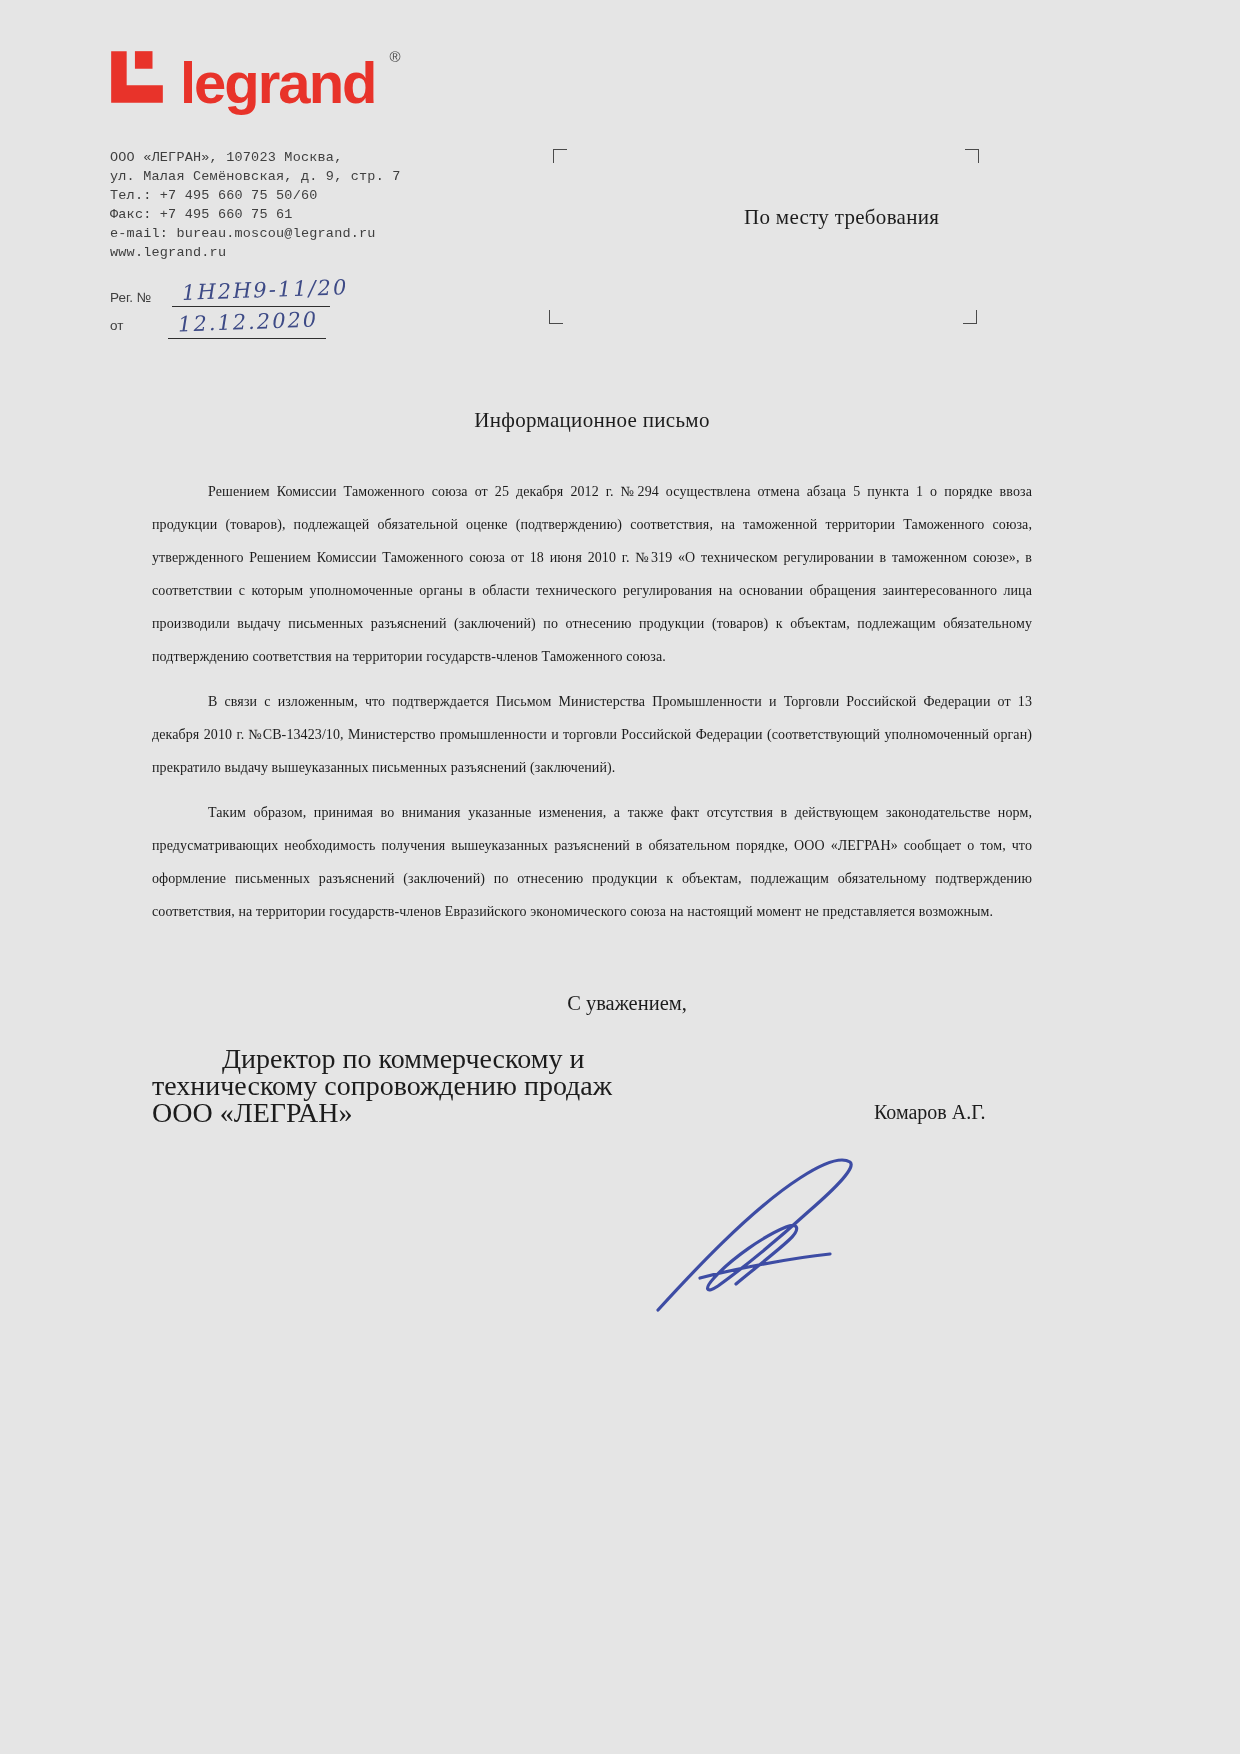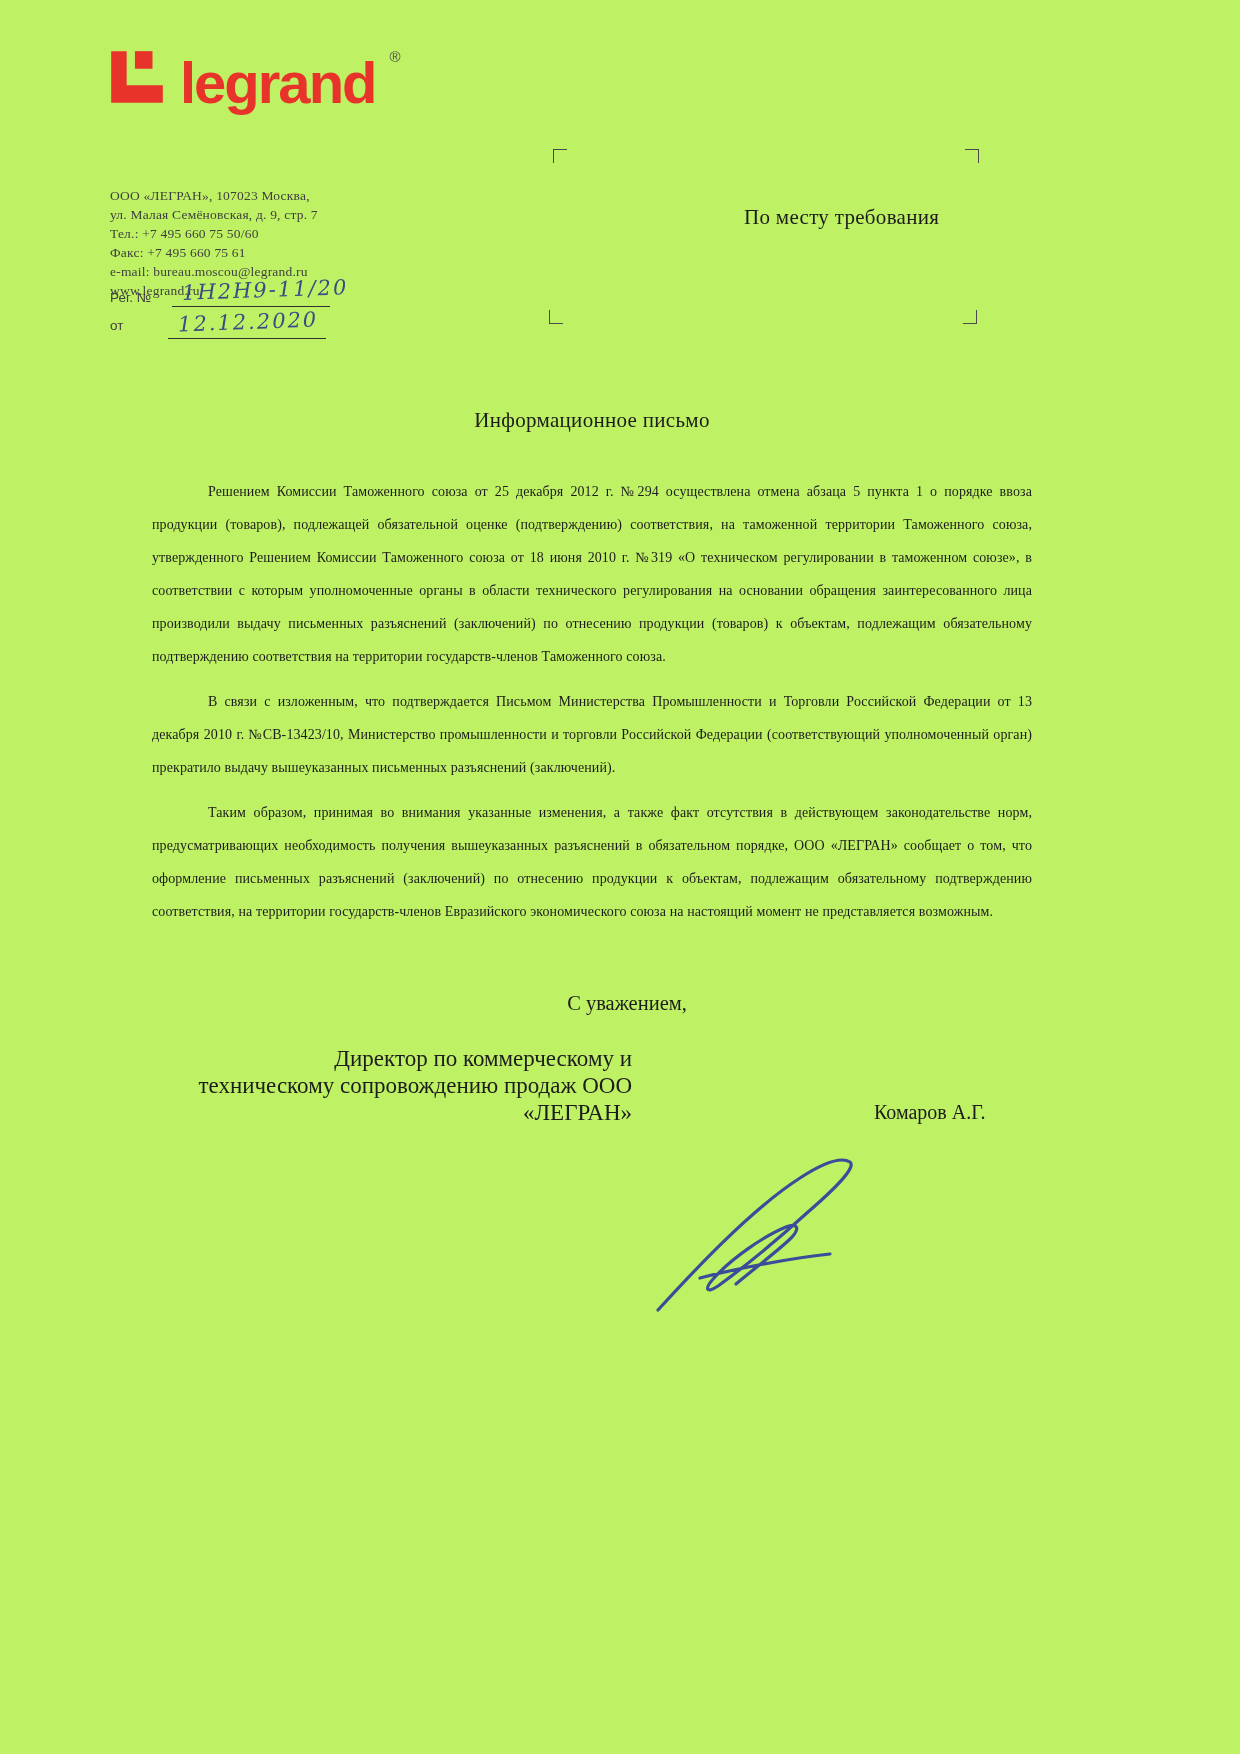--- a/index.html
+++ b/index.html
@@ -4,21 +4,21 @@
 <style>
   * { margin:0; padding:0; box-sizing:border-box; }
   html,body { background:#ffffff; }
   body {
     width:1240px; height:1754px;
     position:relative;
     font-family:"Liberation Serif", serif;
     color:#1c1c1c;
     overflow:hidden;
   }
-  .page { position:absolute; inset:0; background:#bef264; }
+  .page { position:absolute; inset:0; background:#e5e5e5; }
 
   
   .logo-row {
     position:absolute; left:106px; top:46px;
     display:flex; align-items:flex-end; gap:12px;
   }
   .logo-mark { width:62px; height:62px; display:block; }
   .logo-word {
     font-family:"Liberation Sans", sans-serif;
     font-weight:bold;
@@ -27,25 +27,24 @@
     color:#e8332a;
   }
   .logo-reg {
     font-family:"Liberation Sans", sans-serif;
     font-size:15px; color:#4a4a4a;
     align-self:flex-start; margin-top:2px; margin-left:2px;
   }
 
   .contact-block {
     position:absolute; left:110px; top:148px;
-    font-family:Liberation Serif, serif;
+    font-family:Liberation Mono, monospace;
     font-size:13.5px; line-height:19px;
     color:#3f3f3f;
     letter-spacing:0.2px;
-    margin-top:38px;
   }
 
   .reg-label, .ot-label {
     position:absolute; left:110px;
     font-family:"Liberation Sans", sans-serif;
     font-size:13.5px; color:#3f3f3f;
   }
   .reg-label { top:290px; }
   .ot-label  { top:318px; }
 
@@ -97,23 +96,22 @@
     margin-bottom:12px;
     letter-spacing:0.1px;
   }
 
   .closing { margin-top:64px; text-indent:0 !important; }
   .closing-text { font-size:20.5px; text-indent:70px;text-align:center; }
 
   .signer-row { position:relative; margin-top:30px; min-height:60px; }
   .signer-role {
     width:480px;
-    font-size:23px; line-height:27px;
+    font-size:28px; line-height:27px;
     text-indent:70px;
-    text-align:right;
   }
   .signer-name {
     position:absolute; left:722px; bottom:2px;
     font-size:20px; white-space:nowrap;
   }
 
   .signature {
     position:absolute; left:640px; top:1150px;
     width:260px; height:175px;
     pointer-events:none;

